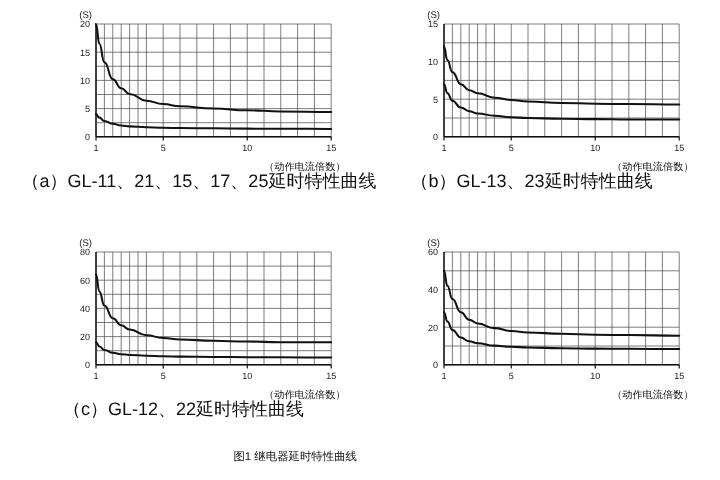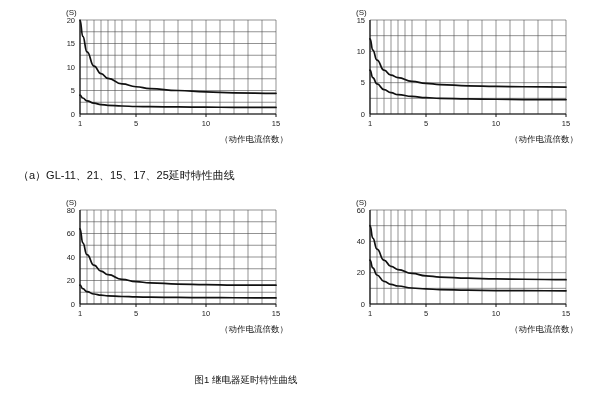--- a/index.html
+++ b/index.html
@@ -51,24 +51,24 @@
     left: 0;
     top: 128px;
     width: 270px;
     text-align: right;
     font-size: 8.5px;
     color: #111;
   }
   .caption {
     position: absolute;
     left: 0;
-    top: 162px;
+    top: 136px;
     width: 270px;
-    text-align: left;
-    font-size: 11px;
+    text-align: center;
+    font-size: 15px;
     color: #111;
     white-space: nowrap;
   }
   .figtitle {
     position: absolute;
     left: 0;
     top: 374px;
     width: 492px;
     text-align: center;
     font-size: 9.5px;
@@ -180,20 +180,21 @@
           <text x="118" y="120" text-anchor="middle" class="tick-text">5</text>
           <line x1="188" y1="108" x2="188" y2="111" stroke="#111" stroke-width="1"></line>
           <text x="188" y="120" text-anchor="middle" class="tick-text">10</text>
           <line x1="258" y1="108" x2="258" y2="111" stroke="#111" stroke-width="1"></line>
           <text x="258" y="120" text-anchor="middle" class="tick-text">15</text>
           <path d="M 62.00 32.80 C 63.40 32.80 63.40 44.08 64.80 44.08 C 66.90 44.08 66.90 54.11 69.00 54.11 C 72.50 54.11 72.50 64.13 76.00 64.13 C 79.50 64.13 79.50 69.15 83.00 69.15 C 86.50 69.15 86.50 71.65 90.00 71.65 C 97.00 71.65 97.00 75.41 104.00 75.41 C 111.00 75.41 111.00 77.29 118.00 77.29 C 125.00 77.29 125.00 78.55 132.00 78.55 C 146.00 78.55 146.00 79.80 160.00 79.80 C 174.00 79.80 174.00 80.43 188.00 80.43 C 202.00 80.43 202.00 80.74 216.00 80.74 C 237.00 80.74 237.00 81.05 258.00 81.05" fill="none" stroke="#111" stroke-width="1.7" stroke-linecap="round"></path>
           <path d="M 62.00 64.13 C 63.40 64.13 63.40 71.65 64.80 71.65 C 66.90 71.65 66.90 77.92 69.00 77.92 C 72.50 77.92 72.50 83.56 76.00 83.56 C 79.50 83.56 79.50 86.69 83.00 86.69 C 86.50 86.69 86.50 88.57 90.00 88.57 C 97.00 88.57 97.00 90.45 104.00 90.45 C 111.00 90.45 111.00 91.71 118.00 91.71 C 125.00 91.71 125.00 92.33 132.00 92.33 C 146.00 92.33 146.00 92.96 160.00 92.96 C 174.00 92.96 174.00 93.27 188.00 93.27 C 202.00 93.27 202.00 93.59 216.00 93.59 C 237.00 93.59 237.00 93.59 258.00 93.59" fill="none" stroke="#111" stroke-width="1.7" stroke-linecap="round"></path>
         </svg>
     </div>
     <div class="xlabel">（动作电流倍数）</div>
+    <div class="caption">（b）GL‑13、23延时特性曲线</div>
   </div>
 
   <div class="panel panel-c">
     <div class="plot-wrap">
       <div class="yunit">(S)</div>
       <svg class="chart" id="svg-c" width="270" height="128">
           <line x1="62" y1="14" x2="62" y2="108" stroke="#4a4a4a" stroke-width="0.6"></line>
           <line x1="69" y1="14" x2="69" y2="108" stroke="#4a4a4a" stroke-width="0.6"></line>
           <line x1="76" y1="14" x2="76" y2="108" stroke="#4a4a4a" stroke-width="0.6"></line>
           <line x1="83" y1="14" x2="83" y2="108" stroke="#4a4a4a" stroke-width="0.6"></line>
@@ -233,20 +234,21 @@
           <text x="118" y="120" text-anchor="middle" class="tick-text">5</text>
           <line x1="188" y1="108" x2="188" y2="111" stroke="#111" stroke-width="1"></line>
           <text x="188" y="120" text-anchor="middle" class="tick-text">10</text>
           <line x1="258" y1="108" x2="258" y2="111" stroke="#111" stroke-width="1"></line>
           <text x="258" y="120" text-anchor="middle" class="tick-text">15</text>
           <path d="M 62.00 32.80 C 63.40 32.80 63.40 46.90 64.80 46.90 C 66.90 46.90 66.90 58.65 69.00 58.65 C 72.50 58.65 72.50 69.22 76.00 69.22 C 79.50 69.22 79.50 75.10 83.00 75.10 C 86.50 75.10 86.50 78.63 90.00 78.63 C 97.00 78.63 97.00 83.33 104.00 83.33 C 111.00 83.33 111.00 85.67 118.00 85.67 C 125.00 85.67 125.00 86.85 132.00 86.85 C 146.00 86.85 146.00 88.03 160.00 88.03 C 174.00 88.03 174.00 88.61 188.00 88.61 C 202.00 88.61 202.00 89.20 216.00 89.20 C 237.00 89.20 237.00 89.20 258.00 89.20" fill="none" stroke="#111" stroke-width="1.7" stroke-linecap="round"></path>
           <path d="M 62.00 89.20 C 63.40 89.20 63.40 92.72 64.80 92.72 C 66.90 92.72 66.90 95.66 69.00 95.66 C 72.50 95.66 72.50 98.01 76.00 98.01 C 79.50 98.01 79.50 99.19 83.00 99.19 C 86.50 99.19 86.50 99.78 90.00 99.78 C 97.00 99.78 97.00 100.48 104.00 100.48 C 111.00 100.48 111.00 100.95 118.00 100.95 C 125.00 100.95 125.00 101.19 132.00 101.19 C 146.00 101.19 146.00 101.42 160.00 101.42 C 174.00 101.42 174.00 101.66 188.00 101.66 C 202.00 101.66 202.00 101.77 216.00 101.77 C 237.00 101.77 237.00 101.89 258.00 101.89" fill="none" stroke="#111" stroke-width="1.7" stroke-linecap="round"></path>
         </svg>
     </div>
     <div class="xlabel">（动作电流倍数）</div>
+    <div class="caption">（c）GL‑12、22延时特性曲线</div>
   </div>
 
   <div class="panel panel-d">
     <div class="plot-wrap">
       <div class="yunit">(S)</div>
       <svg class="chart" id="svg-d" width="270" height="128">
           <line x1="62" y1="14" x2="62" y2="108" stroke="#4a4a4a" stroke-width="0.6"></line>
           <line x1="69" y1="14" x2="69" y2="108" stroke="#4a4a4a" stroke-width="0.6"></line>
           <line x1="76" y1="14" x2="76" y2="108" stroke="#4a4a4a" stroke-width="0.6"></line>
           <line x1="83" y1="14" x2="83" y2="108" stroke="#4a4a4a" stroke-width="0.6"></line>

